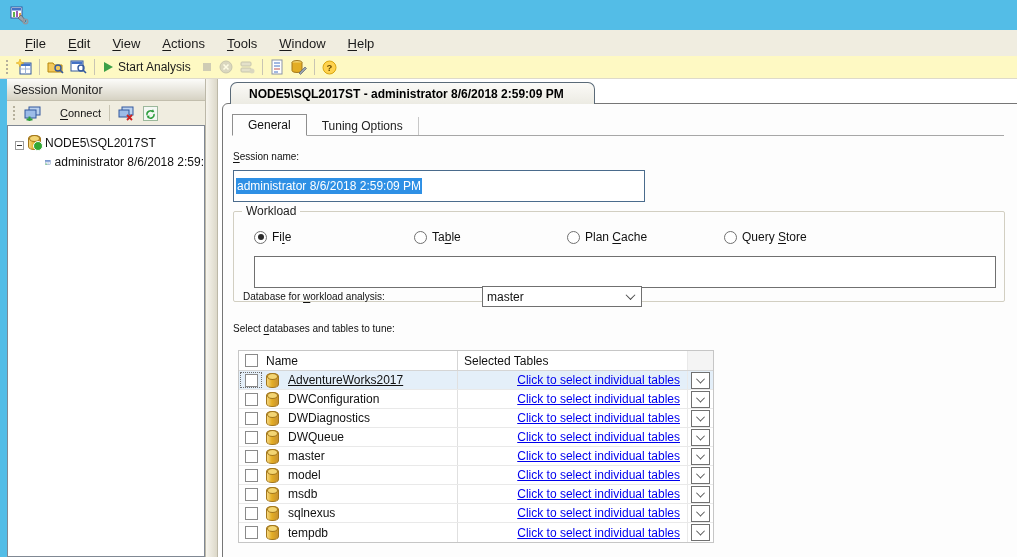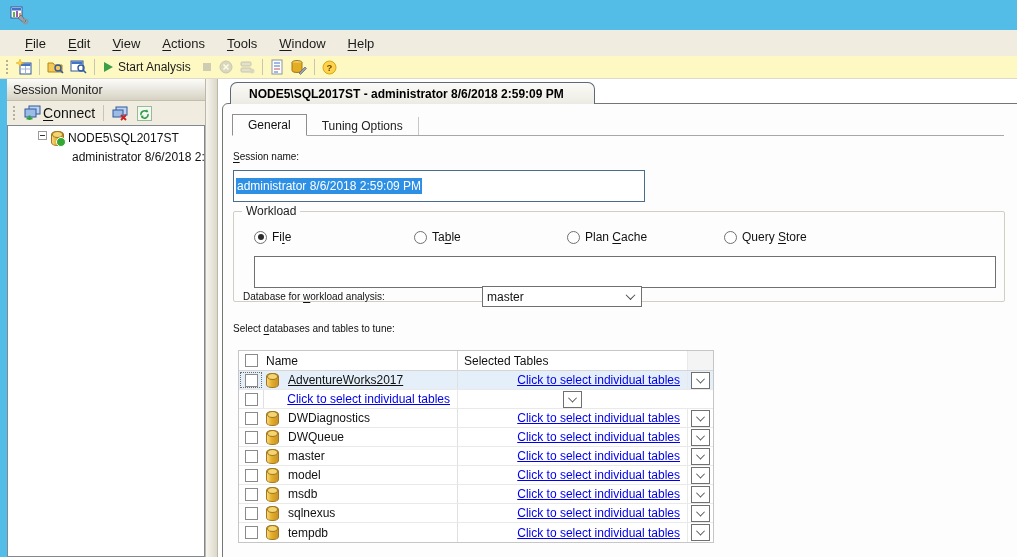--- a/index.html
+++ b/index.html
@@ -42,26 +42,26 @@
   
   .bodyrow { display: flex; height: 478px; }
   .left-strip { width: 7px; background: #53bde7; }
   .sidebar { width: 198px; display: flex; flex-direction: column; background: #f0ede0; }
   .sm-header {
     height: 22px; display:flex; align-items:center; padding-left:6px;
     background: linear-gradient(#fcfcfa, #d6d2c3);
     border-bottom: 1px solid #c2bead; font-size: 12.5px; color:#222;
   }
   .sm-toolbar { height: 24px; display:flex; align-items:center; padding-left:2px; }
-  .sm-btn { display:flex; align-items:flex-start; gap:1px; padding:2px 4px; font-size:14px; }
+  .sm-btn { display:flex; align-items:center; gap:18px; padding:2px 4px; font-size:11px; }
   .tree {
     flex: 1; background:#fff; border:1px solid #808893; overflow:hidden;
     padding-top: 5px; white-space: nowrap; font-size:12px;
   }
-  .tree-row { display:flex; align-items:flex-start; height:19px; gap:4px;margin-left:23px; }
+  .tree-row { display:flex; align-items:flex-end; height:19px; gap:4px; }
   .tree-row.root { padding-left: 7px; }
   .tree-row.child { padding-left: 37px; }
   .expander {
     width: 9px; height: 9px; border:1px solid #9a9a9a; background:#fff;
     position: relative; flex: 0 0 auto;
   }
   .expander::after { content:""; position:absolute; left:1px; right:1px; top:3px; height:1px; background:#333; }
   
   .db-icon {
     width: 13px; height: 15px; flex:0 0 auto; position: relative;
@@ -404,20 +404,24 @@
             <div class="c4">
                 <span class="dd-btn">
                   <span class="chev"></span>
                 </span>
               </div>
           </div>
           <div class="t-row">
             <div class="c1">
                 <span class="checkbox"></span>
               </div>
+            <div class="c2">
+                <span class="db-icon"></span>
+                <span>DWConfiguration</span>
+              </div>
             <div class="c3">
                 <a class="sel-link">Click to select individual tables</a>
               </div>
             <div class="c4">
                 <span class="dd-btn">
                   <span class="chev"></span>
                 </span>
               </div>
           </div>
           <div class="t-row">

